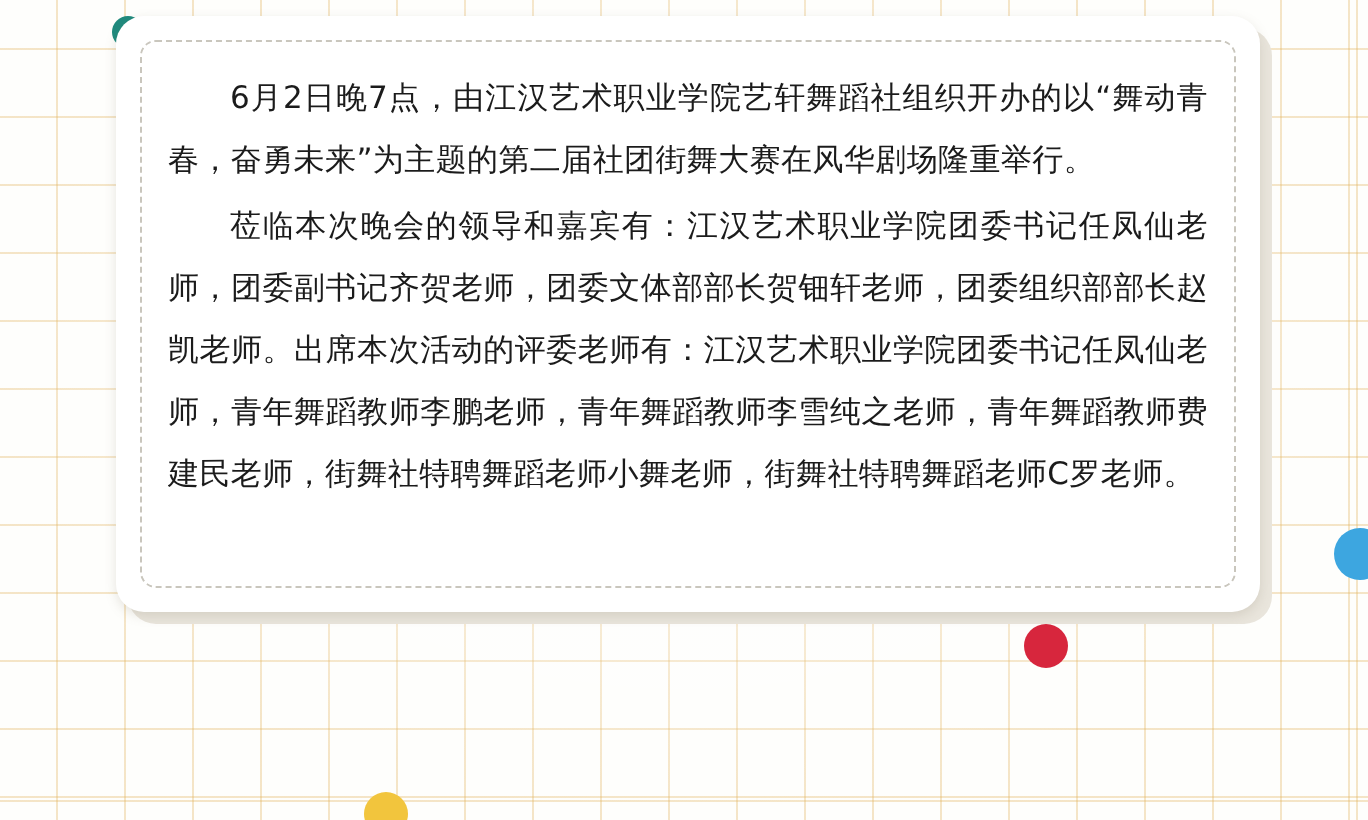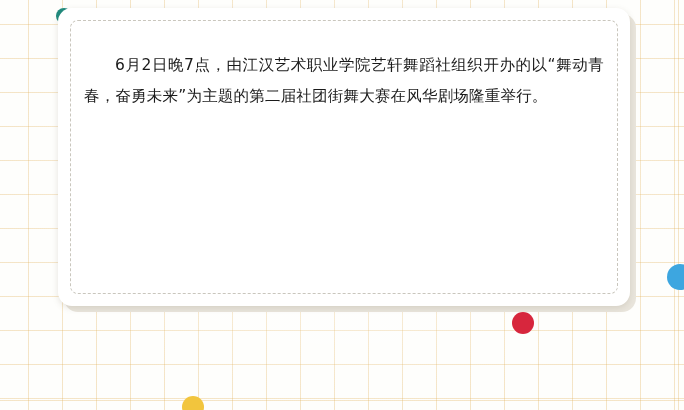--- a/index.html
+++ b/index.html
@@ -102,21 +102,21 @@
   .doc-body {
     position: absolute;
     left: 26px;
     top: 26px;
     right: 26px;
     bottom: 20px;
     overflow: hidden;
   }
 
   .para {
-    margin: 16px 0 2px 0;
+    margin: 0 0 2px 0;
     font-family: "DejaVu Sans", "Liberation Sans", sans-serif;
     font-size: 15.5px;
     line-height: 31px;
     color: #1b1b1b;
     text-align: justify;
     text-justify: inter-ideograph;
     text-indent: 2em;
     letter-spacing: 0.2px;
   }
 </style>
@@ -132,16 +132,17 @@
   <div class="dot dot-blue"></div>
   <div class="dot dot-red"></div>
   <div class="dot dot-yellow"></div>
 
   <div class="card-shadow"></div>
 
   <div class="card">
     <div class="card-inner-border"></div>
     <div class="doc-body">
       <p class="para">6月2日晚7点，由江汉艺术职业学院艺轩舞蹈社组织开办的以“舞动青春，奋勇未来”为主题的第二届社团街舞大赛在风华剧场隆重举行。</p>
+      <p class="para">莅临本次晚会的领导和嘉宾有：江汉艺术职业学院团委书记任凤仙老师，团委副书记齐贺老师，团委文体部部长贺钿轩老师，团委组织部部长赵凯老师。出席本次活动的评委老师有：江汉艺术职业学院团委书记任凤仙老师，青年舞蹈教师李鹏老师，青年舞蹈教师李雪纯之老师，青年舞蹈教师费建民老师，街舞社特聘舞蹈老师小舞老师，街舞社特聘舞蹈老师C罗老师。</p>
     </div>
   </div>
 
 </div>
 
 </body></html>

